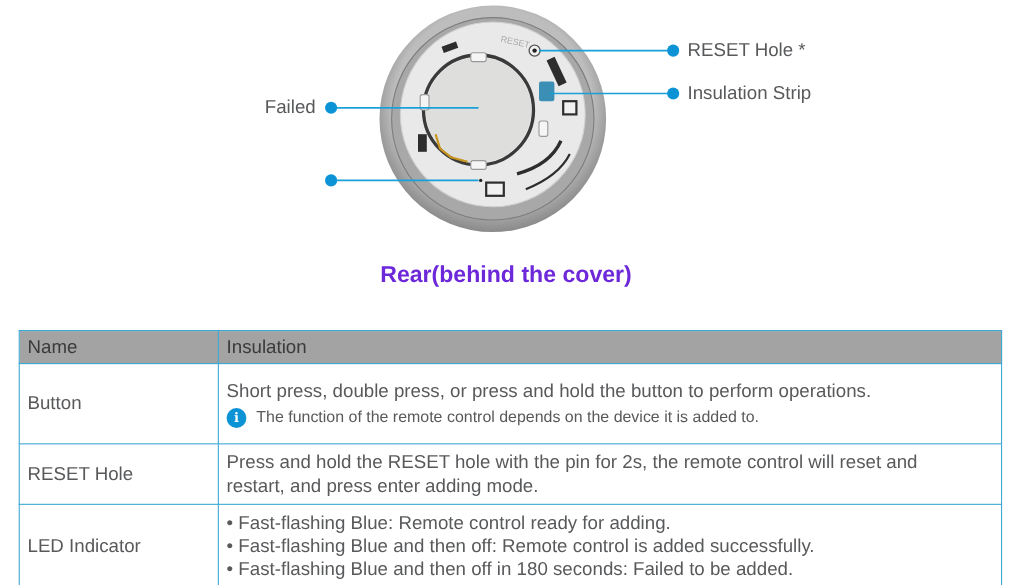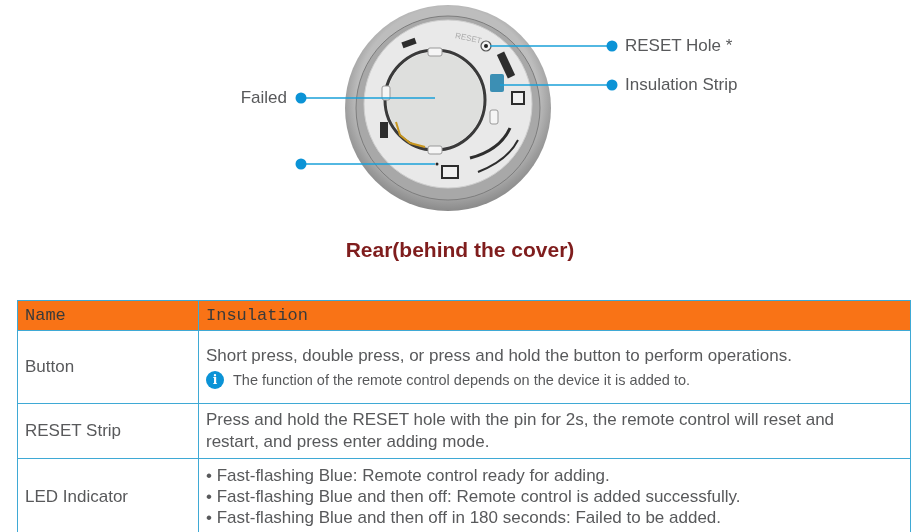--- a/index.html
+++ b/index.html
@@ -1,26 +1,26 @@
 <!DOCTYPE html>
 <html><head>
 <meta charset="utf-8">
 <style>
   html, body { margin:0; padding:0; background:#ffffff; }
   body { width:920px; height:532px; position:relative; overflow:hidden;
          font-family:"Liberation Sans", "DejaVu Sans", sans-serif; color:#58595b; }
   .figure { position:absolute; left:0; top:0; width:920px; height:230px; }
   .callout-label { position:absolute; font-size:17px; color:#58595b; white-space:nowrap; line-height:20px; }
   .caption { position:absolute; left:0; width:920px; top:238px; text-align:center;
-             font-size:21px; font-weight:bold; color:#7f1d1d; }
+             font-size:21px; font-weight:bold; color:#6d28d9; }
   table.spec { position:absolute; left:17px; top:300px; width:894px;
                border-collapse:collapse; font-size:17px; color:#58595b; }
   table.spec th, table.spec td { border:1.5px solid #3fa9d5; padding:0 7px; text-align:left;
                vertical-align:middle; font-weight:normal; }
-  table.spec th { background:#f97316; height:29px; color:#3a3a3a;font-family:Liberation Mono, monospace; }
+  table.spec th { background:#a3a3a3; height:29px; color:#3a3a3a; }
   table.spec td.name { width:166px; }
   .desc-line { line-height:22px; }
   .note { display:flex; align-items:center; font-size:14.5px; margin-top:3px; line-height:20px; }
   .info-icon { width:18px; height:18px; border-radius:50%; background:#0b93d6; color:#fff;
                font-size:12px; font-weight:bold; display:inline-flex; align-items:center;
                justify-content:center; margin-right:9px; font-family:"DejaVu Serif", serif; }
   .bullet-line { line-height:21px; }
 </style>
 </head>
 <body>
@@ -100,21 +100,21 @@
       <td class="name">Button</td>
       <td>
         <div class="desc-line">Short press, double press, or press and hold the button to perform operations.</div>
         <div class="note">
           <span class="info-icon">i</span>
           <span>The function of the remote control depends on the device it is added to.</span>
         </div>
       </td>
     </tr>
     <tr style="height:55px;">
-      <td class="name">RESET Strip</td>
+      <td class="name">RESET Hole</td>
       <td>
         <div class="desc-line">Press and hold the RESET hole with the pin for 2s, the remote control will reset and</div>
         <div class="desc-line">restart, and press enter adding mode.</div>
       </td>
     </tr>
     <tr style="height:76px;">
       <td class="name">LED Indicator</td>
       <td>
         <div class="bullet-line">• Fast-flashing Blue: Remote control ready for adding.</div>
         <div class="bullet-line">• Fast-flashing Blue and then off: Remote control is added successfully.</div>

